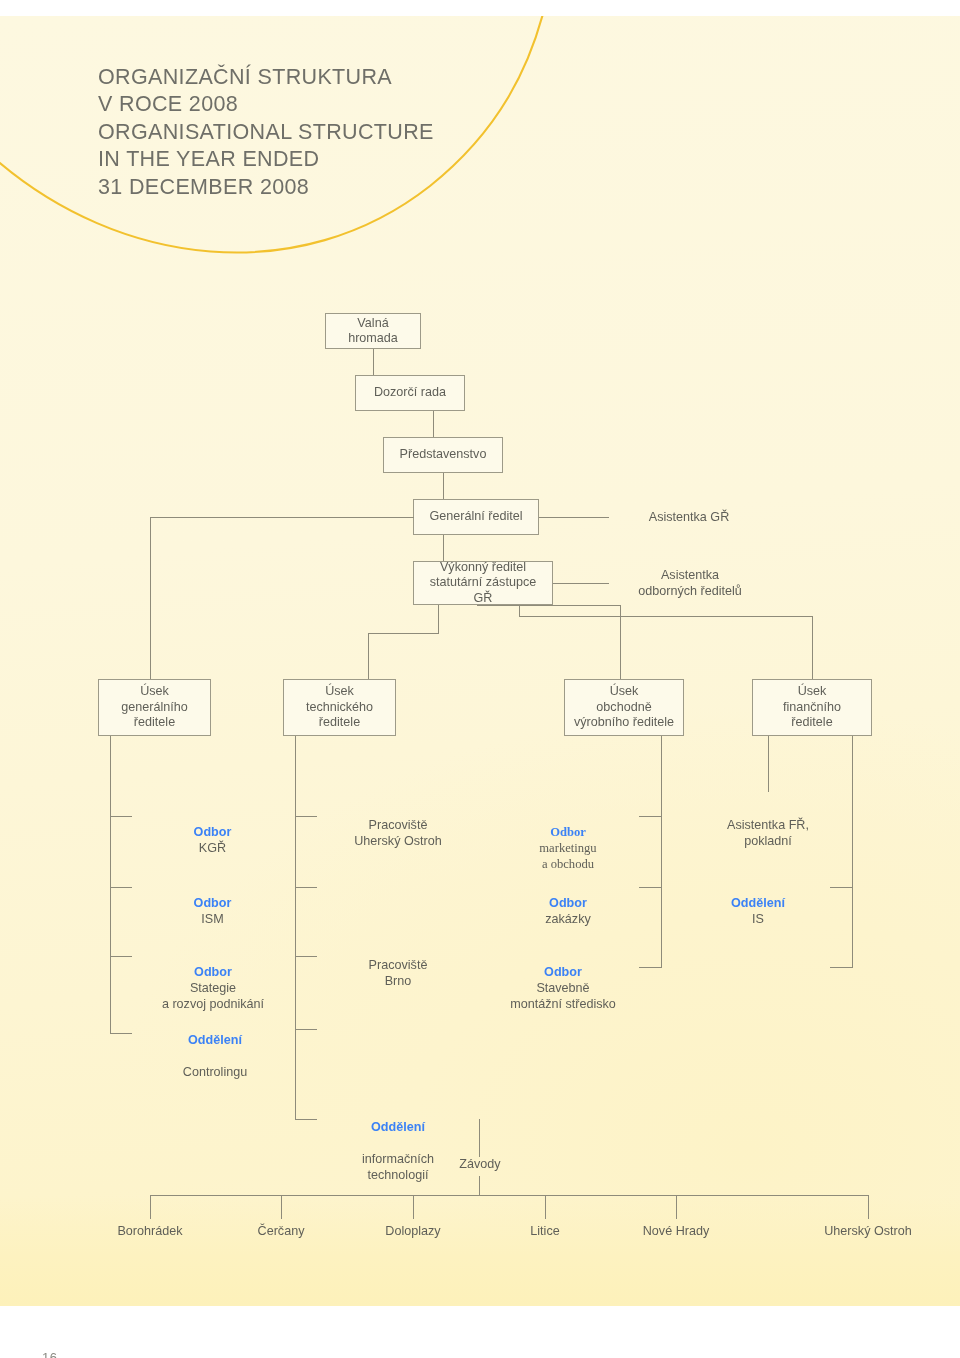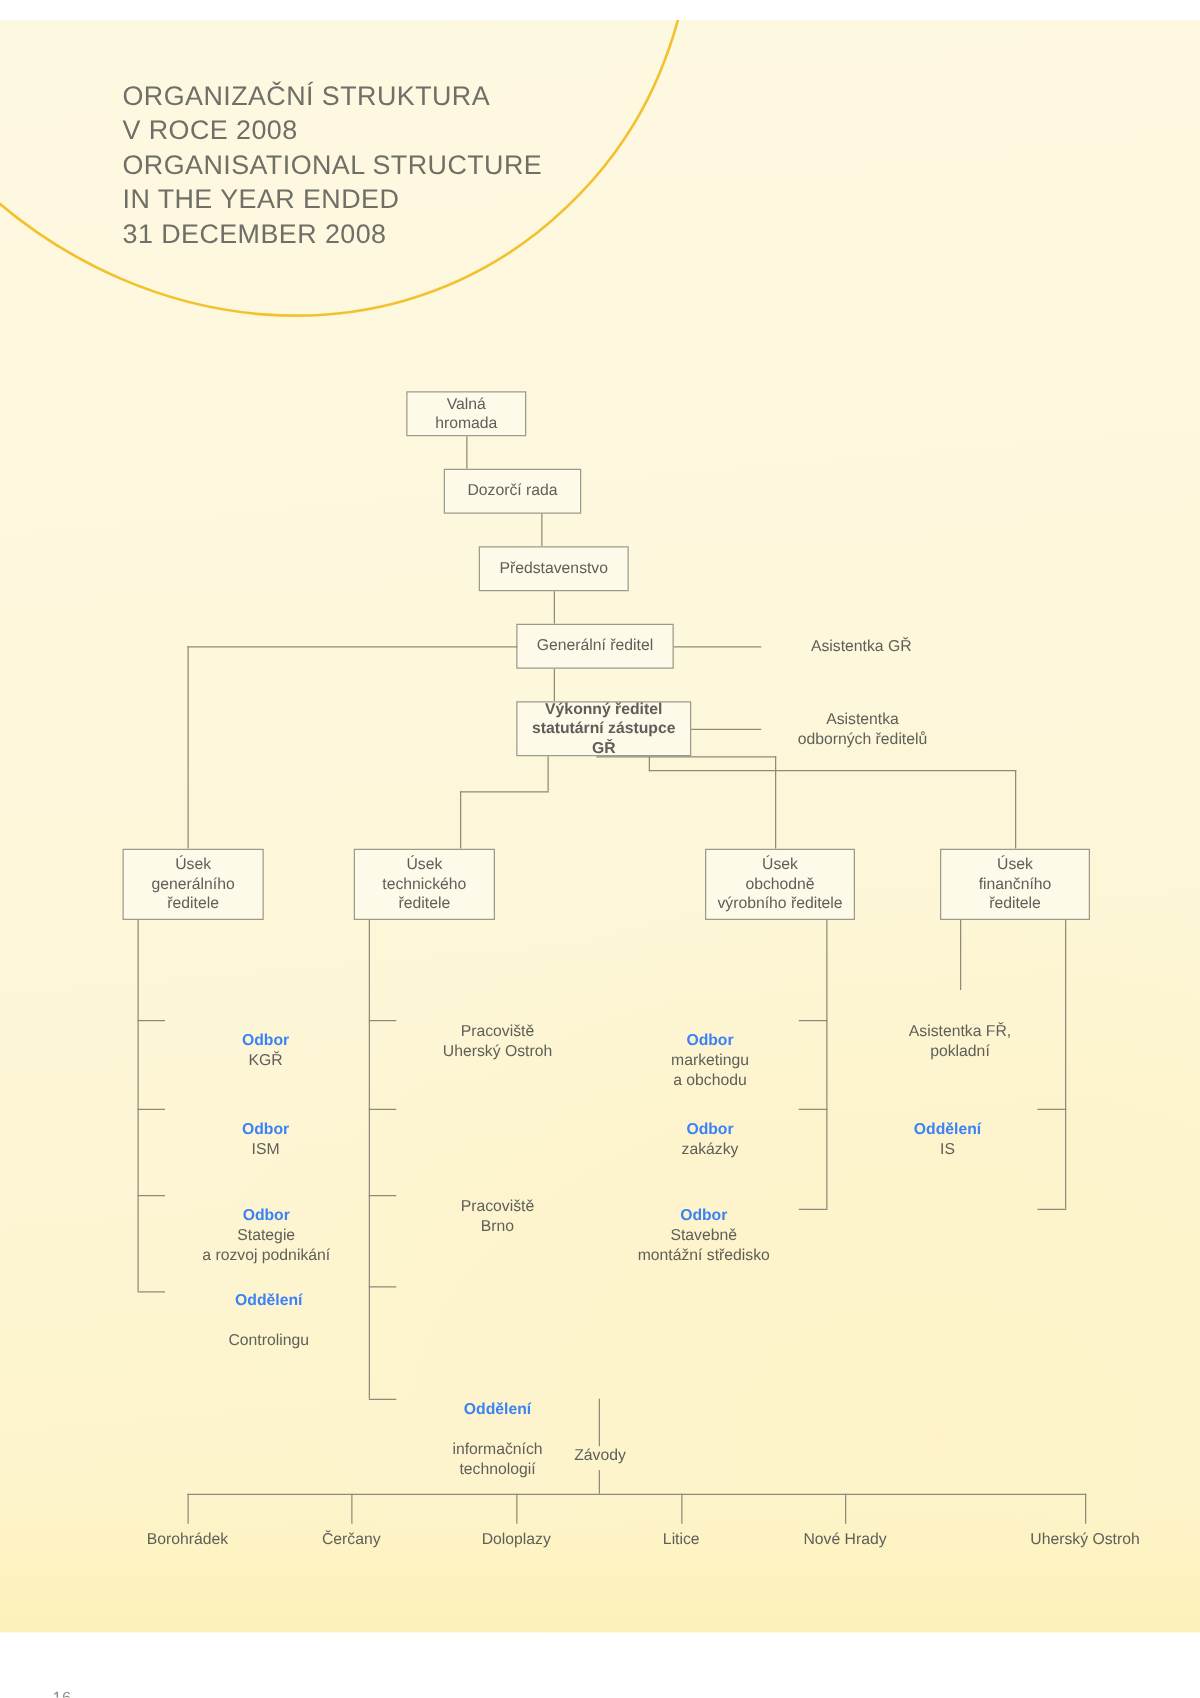--- a/index.html
+++ b/index.html
@@ -109,21 +109,21 @@
     <div class="box" style="left:383px;top:421px;width:120px;height:36px;">Představenstvo</div>
     <div class="ln v" style="left:443px;top:457px;height:26px;"></div>
 
     <div class="box" style="left:413px;top:483px;width:126px;height:36px;">Generální ředitel</div>
 
     <div class="ln h" style="left:539px;top:501px;width:70px;"></div>
     <div class="lbl" style="left:609px;top:494px;width:160px;">Asistentka GŘ</div>
 
     <div class="ln v" style="left:443px;top:519px;height:26px;"></div>
 
-    <div class="box" style="left:413px;top:545px;width:140px;height:44px;line-height:15.6px;font-weight:bold;">
+    <div class="box" style="left:413px;top:545px;width:140px;height:44px;line-height:15.6px;">
       <span style="white-space:pre-line;">Výkonný ředitel
 statutární zástupce GŘ</span>
     </div>
 
     <div class="ln h" style="left:553px;top:567px;width:56px;"></div>
     <div class="lbl" style="left:595px;top:552px;width:190px;">Asistentka
 odborných ředitelů</div>
 
     <div class="ln h" style="left:150px;top:501px;width:264px;"></div>
     <div class="ln v" style="left:150px;top:501px;height:162px;"></div>
@@ -207,21 +207,21 @@
       <b>Oddělení</b><br>
       <span style="white-space:pre-line;">informačních
 technologií</span>
     </div>
 
     <div class="ln v" style="left:661px;top:720px;height:231px;"></div>
     <div class="ln h" style="left:639px;top:800px;width:23px;"></div>
     <div class="ln h" style="left:639px;top:871px;width:23px;"></div>
     <div class="ln h" style="left:639px;top:951px;width:23px;"></div>
 
-    <div class="node" style="left:498px;top:792px;width:140px;">
+    <div class="node" style="left:498px;top:792px;width:140px;font-family:Liberation Serif, serif;">
       <b>Odbor</b>
       <span style="white-space:pre-line;">marketingu
 a obchodu</span>
     </div>
     <div class="node" style="left:488px;top:932px;width:150px;">
       <b>Odbor</b>
       <span style="white-space:pre-line;">Stavebně
 montážní středisko</span>
     </div>
     <div class="node" style="left:498px;top:863px;width:140px;">

